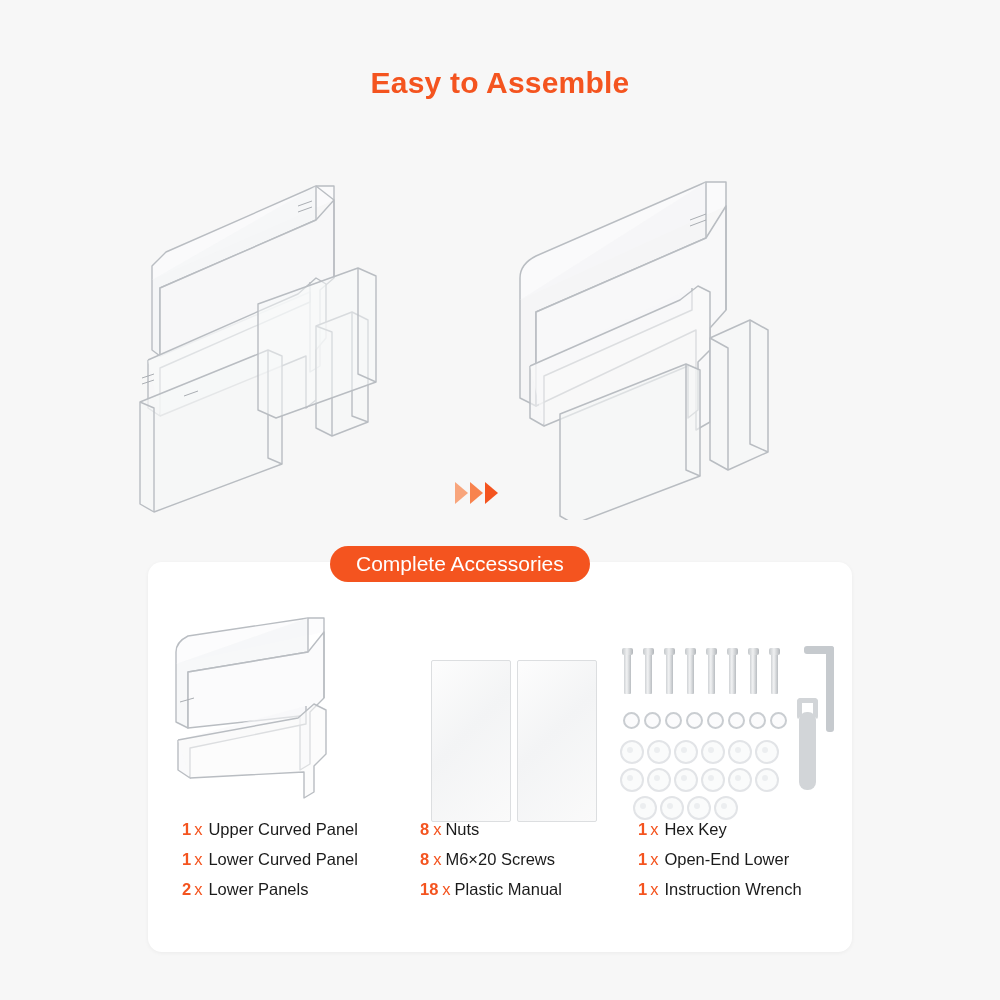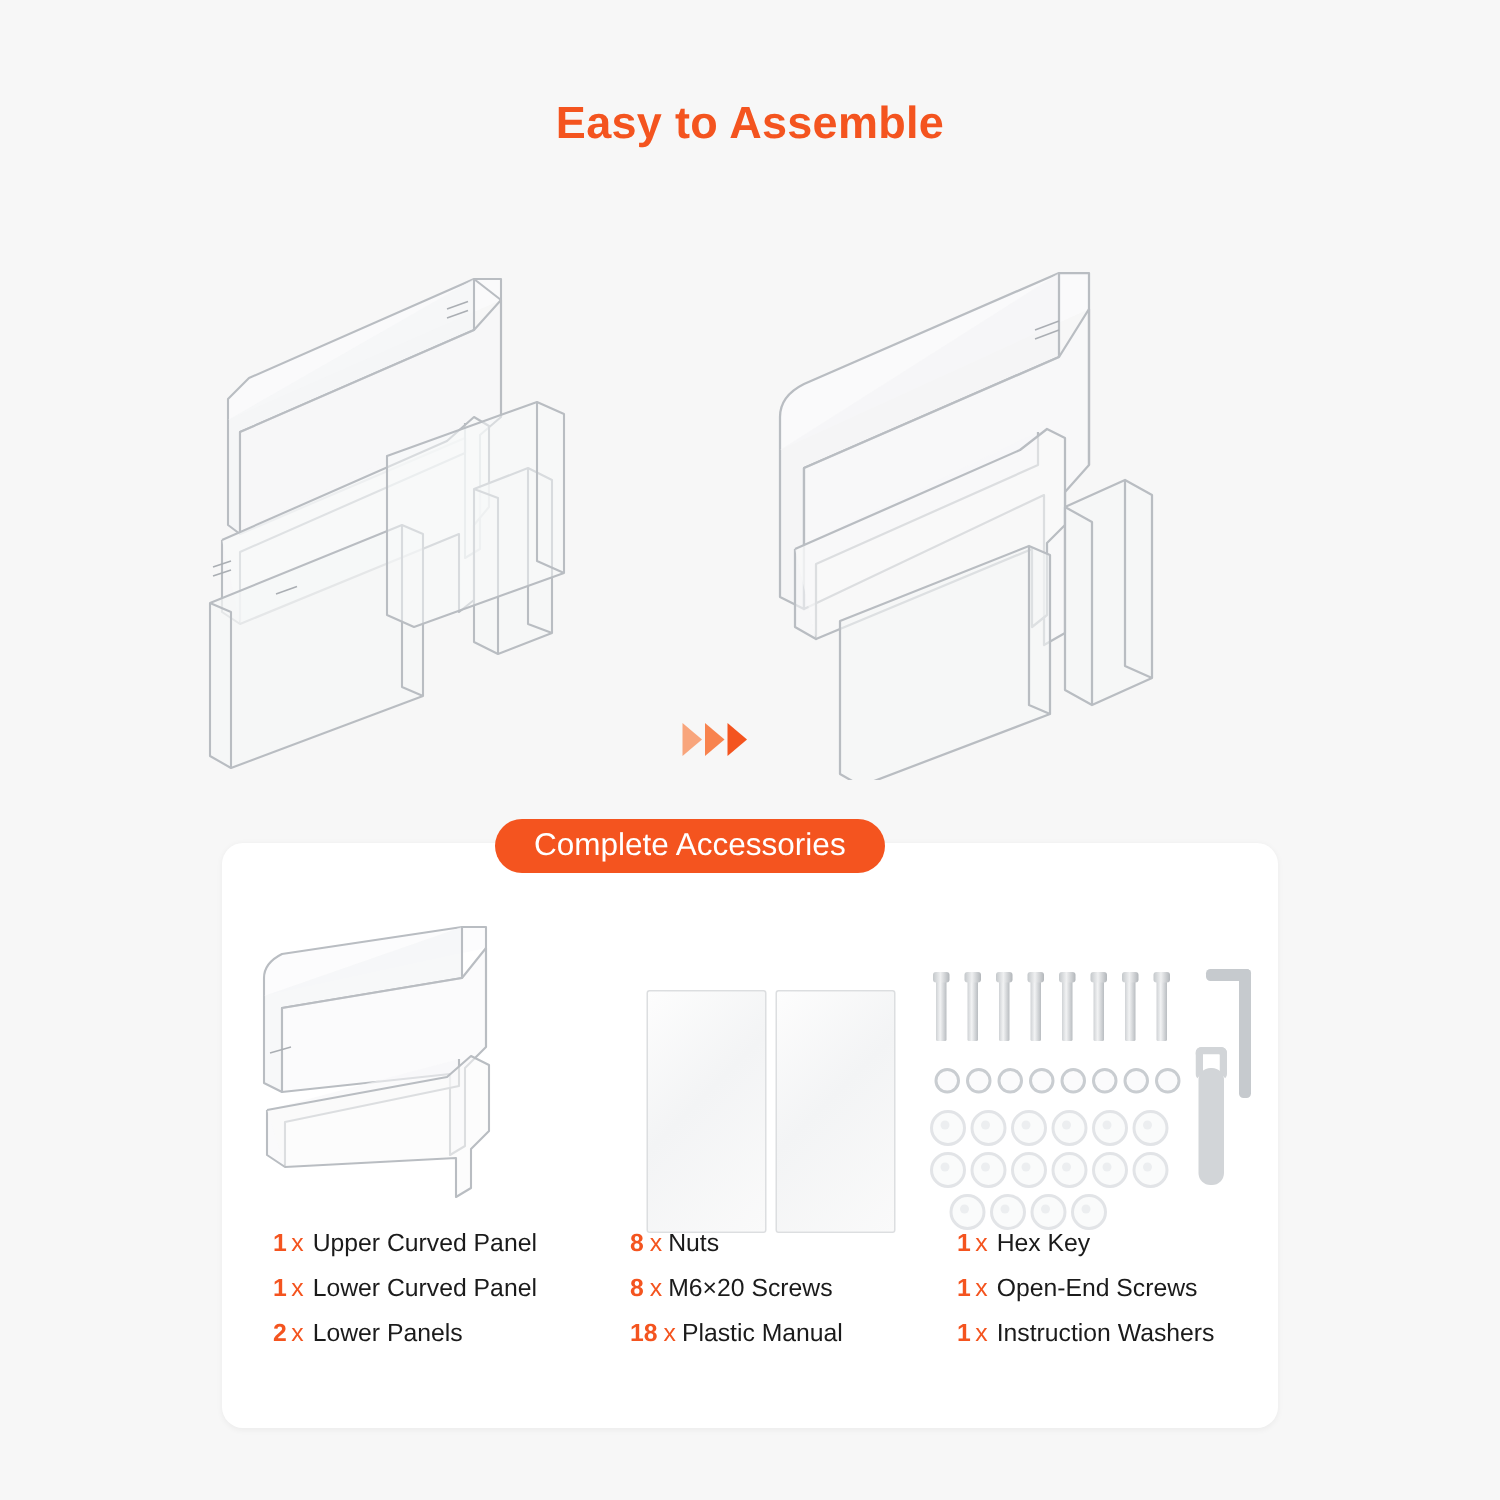--- a/index.html
+++ b/index.html
@@ -416,26 +416,26 @@
 
       <div class="legend-col lc3">
         <div class="legend-item">
           <span class="legend-qty">1</span>
           <span class="legend-x">x</span>
           <span class="legend-label">Hex Key</span>
         </div>
         <div class="legend-item">
           <span class="legend-qty">1</span>
           <span class="legend-x">x</span>
-          <span class="legend-label">Open-End Screws</span>
+          <span class="legend-label">Open-End Lower</span>
         </div>
         <div class="legend-item">
           <span class="legend-qty">1</span>
           <span class="legend-x">x</span>
-          <span class="legend-label">Instruction Washers</span>
+          <span class="legend-label">Instruction Wrench</span>
         </div>
       </div>
 
     </div>
   </div>
 
   <div class="acc-badge">Complete Accessories</div>
 
 </div>
 

